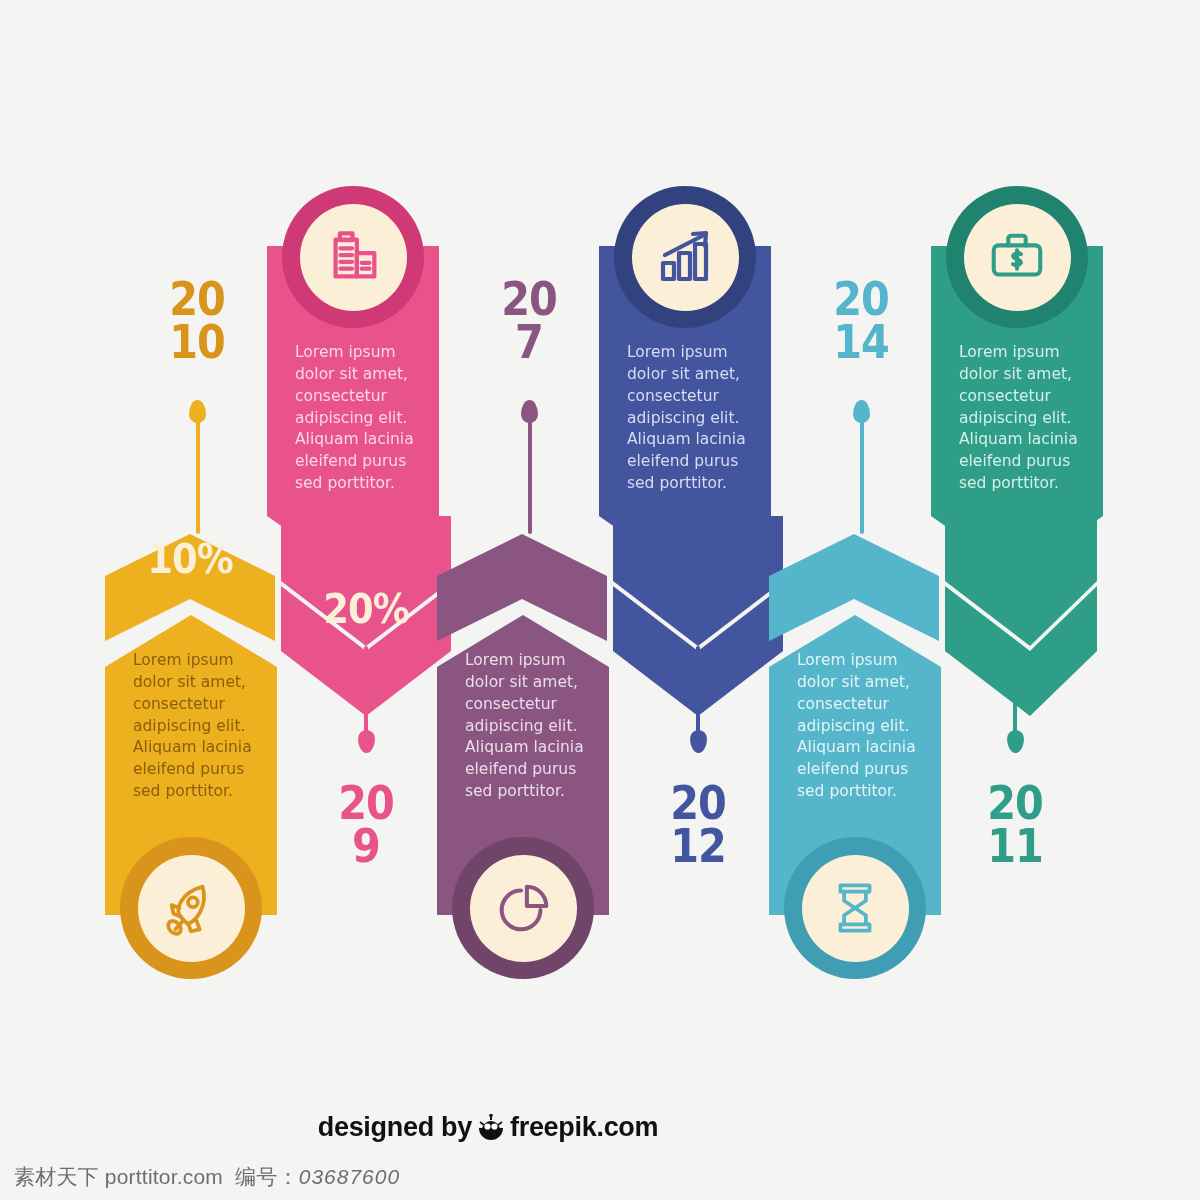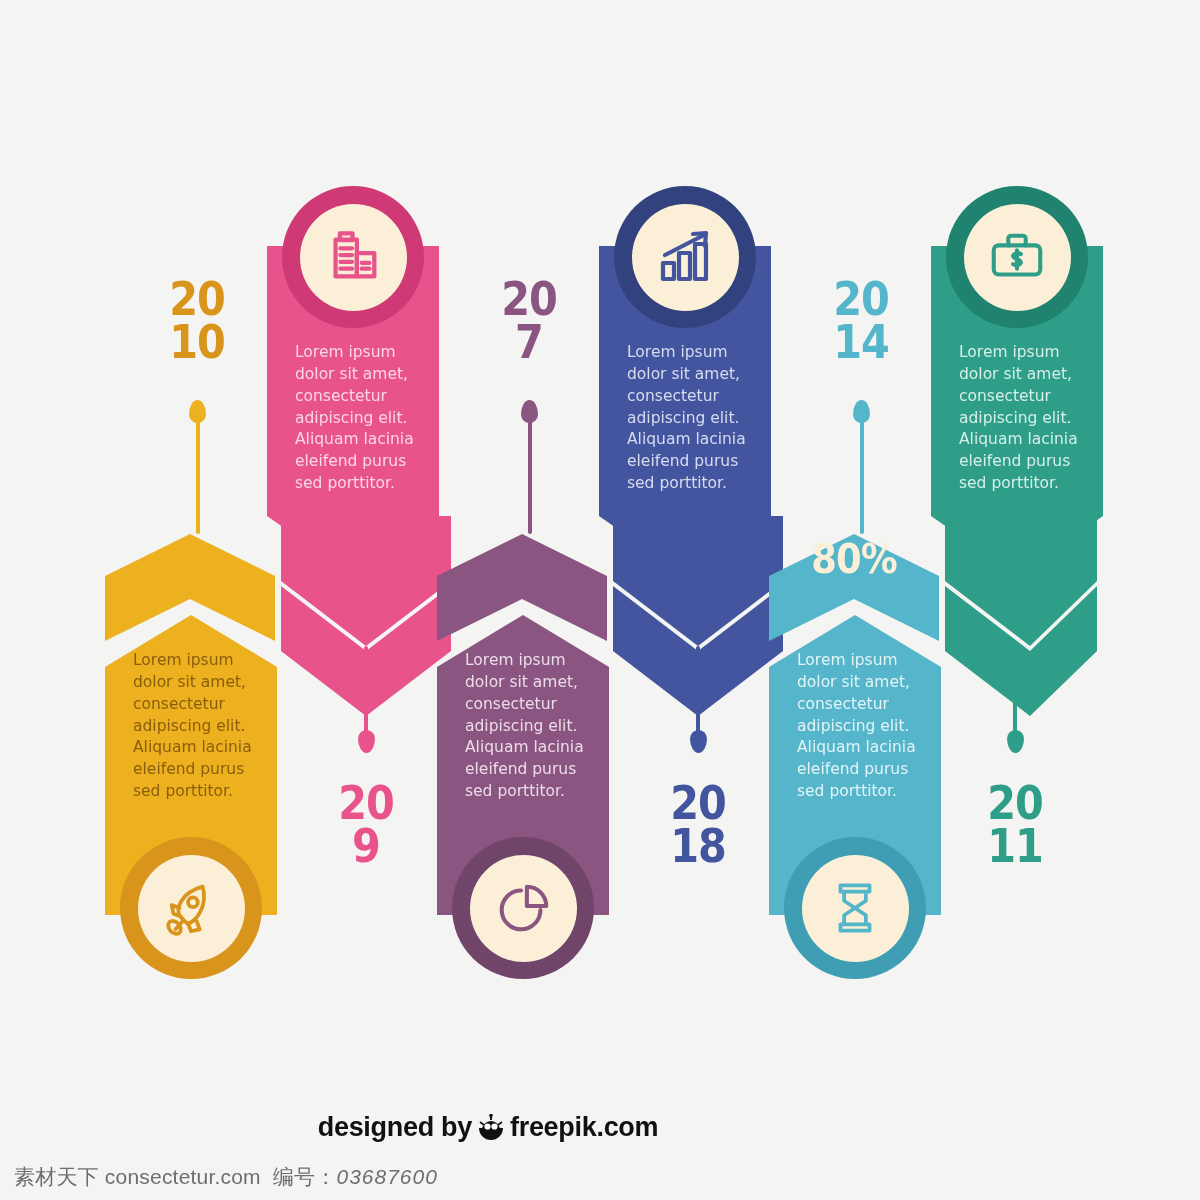--- a/index.html
+++ b/index.html
@@ -196,21 +196,22 @@
     <g>
       <path d="M769,60 L854,18 L939,60 L939,125 L854,83 L769,125 Z" fill="#55b5ca"></path>
     </g>
 
     <g>
       <path d="M945,0 L1097,0 L1097,65 L1030,130 L945,65 Z" fill="#2e9e88"></path>
       <path d="M945,70 L1030,135 L1097,70 L1097,135 L1030,200 L945,135 Z" fill="#2e9e88"></path>
     </g>
   </svg>
 
-  <div class="pct" style="left:764px;top:535px;">80%</div>
+  <div class="pct" style="left:100px;top:535px;">10%</div>
+  <div class="pct" style="left:276px;top:585px;">20%</div>
 
   <div class="panel" style="left:105px;top:615px;width:172px;height:365px;">
     <svg width="172" height="365" viewBox="0 0 172 365">
       <path d="M86,0 L172,52 L172,300 L0,300 L0,52 Z" fill="#edb01f"></path>
     </svg>
     <div class="ptext" style="left:28px;top:35px;color:#8a5e0c;">Lorem ipsum dolor sit amet, consectetur adipiscing elit. Aliquam lacinia eleifend purus sed porttitor.</div>
     <div class="disc" style="left:15px;top:222px;width:142px;height:142px;background:#d9941c;">
       <div class="inner" style="width:107px;height:107px;">
         <svg width="62" height="62" viewBox="0 0 64 64">
           <g fill="none" stroke="#d9941c" stroke-width="3.9" stroke-linejoin="round" stroke-linecap="round">
@@ -266,21 +267,21 @@
   <div class="drop down" style="left:357.5px;top:730px;background:#e8538b;"></div>
   <div class="year" style="left:306px;top:782px;color:#e8538b;">
     <span class="y-a">20</span>
     <span class="y-b">9</span>
   </div>
 
   <div class="stem" style="left:696px;top:646px;height:95px;background:#42559e;"></div>
   <div class="drop down" style="left:689.5px;top:730px;background:#42559e;"></div>
   <div class="year" style="left:638px;top:782px;color:#42559e;">
     <span class="y-a">20</span>
-    <span class="y-b">18</span>
+    <span class="y-b">12</span>
   </div>
 
   <div class="stem" style="left:1013px;top:646px;height:95px;background:#2e9e88;"></div>
   <div class="drop down" style="left:1006.5px;top:730px;background:#2e9e88;"></div>
   <div class="year" style="left:955px;top:782px;color:#2e9e88;">
     <span class="y-a">20</span>
     <span class="y-b">11</span>
   </div>
 
   <div id="freepik">
@@ -294,17 +295,17 @@
             <rect x="14" y="1" width="2" height="5"></rect>
             <circle cx="15" cy="1.5" r="1.8"></circle>
             <path d="M4,8 l4,3" stroke="#111" stroke-width="1.6"></path>
             <path d="M26,8 l-4,3" stroke="#111" stroke-width="1.6"></path>
           </g>
         </svg></span><span>freepik.com</span>
   </div>
 
   <div id="watermark">
     <span>素材天下</span>
-    <span>consectetur.com</span>
+    <span>porttitor.com</span>
     &nbsp;<span>编号：</span><span class="wm-num">03687600</span>
   </div>
 
 </div>
 
 </body></html>

